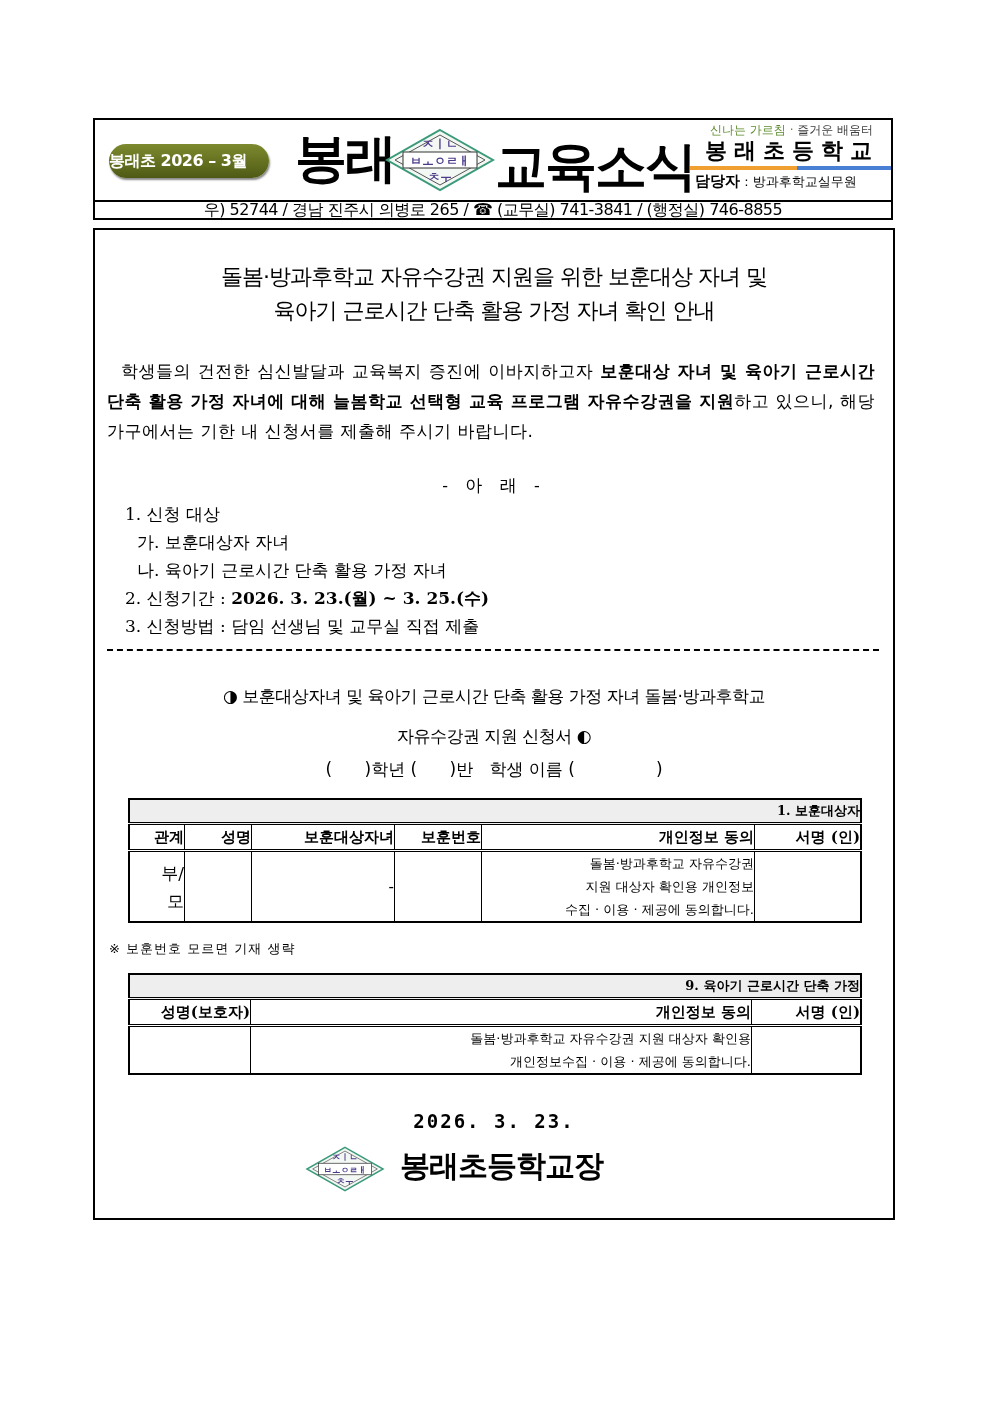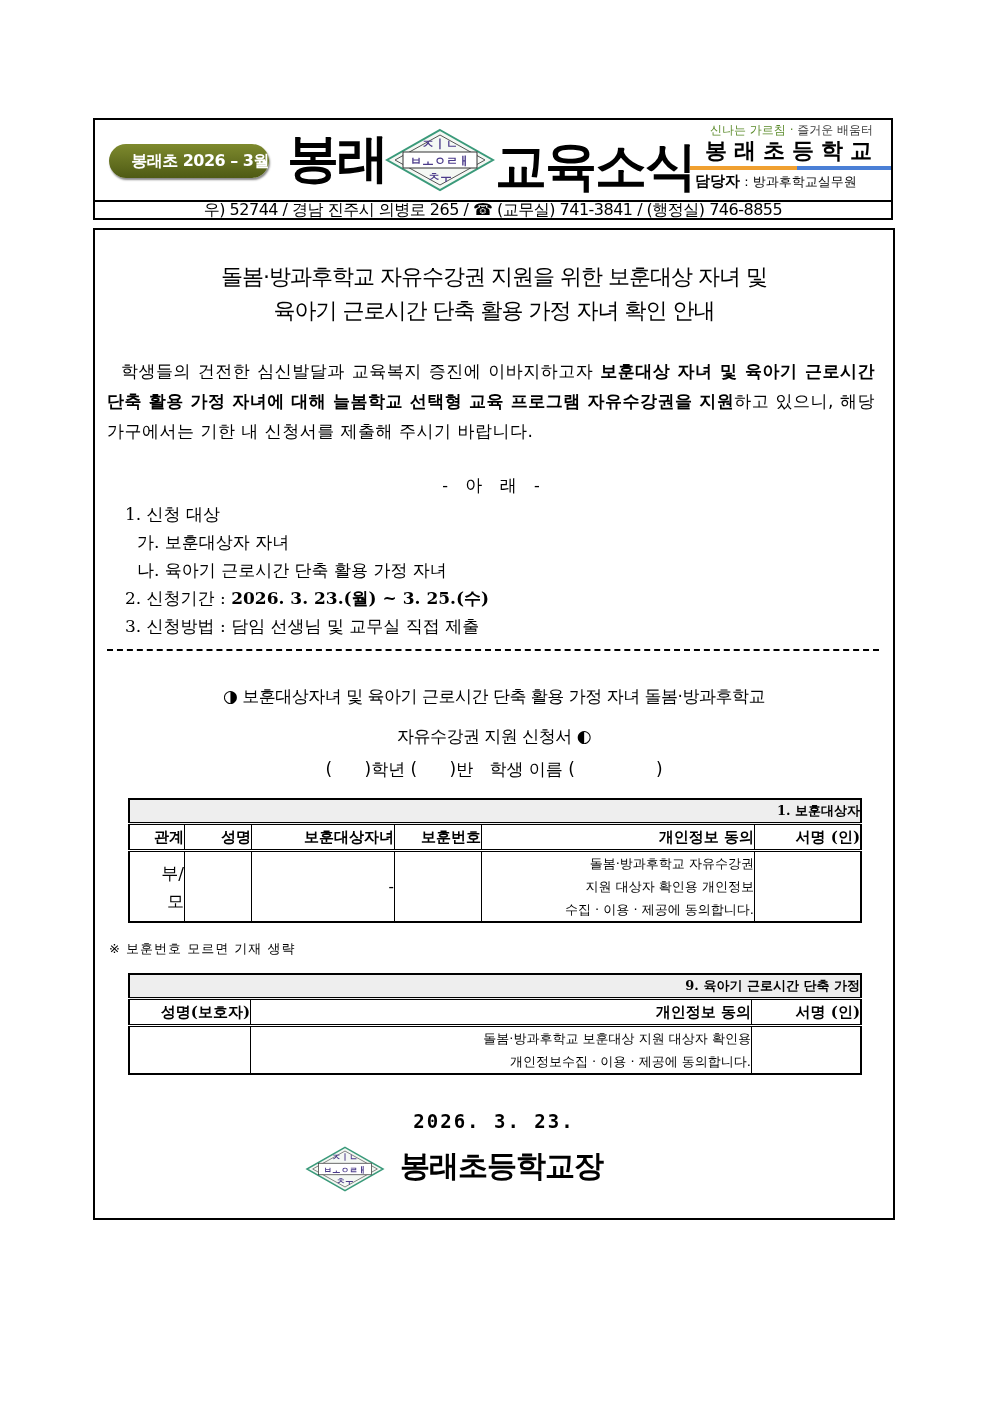--- a/index.html
+++ b/index.html
@@ -4,22 +4,22 @@
 <style>
   html, body { margin:0; padding:0; background:#ffffff; }
   body { width:992px; height:1403px; position:relative; font-family:"DejaVu Serif", serif; color:#000; overflow:hidden; }
 
   
   .hdr { position:absolute; left:93px; top:118px; width:800px; height:102px; border:2px solid #000; box-sizing:border-box; }
   .hdr-top { position:absolute; left:0; top:0; width:796px; height:80px; border-bottom:2px solid #000; }
   .badge { position:absolute; left:14px; top:24px; width:160px; height:34px; border-radius:17px;
            background:linear-gradient(#7e8a2e,#4e5a14); box-shadow:1px 2px 2px #888;
            color:#fff; font-family:"DejaVu Sans", sans-serif; font-weight:bold; font-size:16px;
-           line-height:34px; text-align:right; letter-spacing:-0.5px; }
-  .brand1 { position:absolute; left:192px; top:8px; font-family:"DejaVu Sans", sans-serif; font-weight:bold; font-size:52px; line-height:60px; letter-spacing:-2px; }
+           line-height:34px; text-align:left; letter-spacing:-0.5px; }
+  .brand1 { position:absolute; left:200px; top:8px; font-family:"DejaVu Sans", sans-serif; font-weight:bold; font-size:52px; line-height:60px; letter-spacing:-2px; }
   .logo { position:absolute; }
   .brand2 { position:absolute; left:400px; top:16px; font-family:"DejaVu Sans", sans-serif; font-weight:bold; font-size:52px; line-height:60px; letter-spacing:-2px; }
   .slogan { position:absolute; left:615px; top:2px; font-family:"DejaVu Sans", sans-serif; font-size:12px; }
   .slogan .g { color:#5a8a2a; } .slogan .o { color:#404040; }
   .school { position:absolute; left:598px; top:16px; width:198px; font-family:"DejaVu Sans", sans-serif; font-weight:bold; font-size:22px; letter-spacing:7px; text-align:center; }
   .stripe { position:absolute; left:595px; top:46px; height:4px; width:201px; }
   .stripe .a { position:absolute; left:0; width:107px; height:4px; background:#f0a030; }
   .stripe .b { position:absolute; left:107px; width:94px; height:4px; background:#4a7fd6; }
   .contact { position:absolute; left:600px; top:52px; font-family:"DejaVu Sans", sans-serif; font-size:13px; white-space:nowrap; }
   .contact b { font-size:15px; }
@@ -146,21 +146,21 @@
           <td class="cap" colspan="3">9. 육아기 근로시간 단축 가정</td>
         </tr>
     <tr>
       <td class="hd" style="width:120px;">성명(보호자)</td>
       <td class="hd" style="width:500px;">개인정보 동의</td>
       <td class="hd">서명 (인)</td>
     </tr>
     <tr style="height:48px;">
       <td></td>
       <td class="consent">
-        <div>돌봄·방과후학교 보훈대상 지원 대상자 확인용</div>
+        <div>돌봄·방과후학교 자유수강권 지원 대상자 확인용</div>
         <div>개인정보수집 · 이용 · 제공에 동의합니다.</div>
       </td>
       <td></td>
     </tr>
   </tbody>
     </table>
 
   <div class="date">2026. 3. 23.</div>
   <svg style="position:absolute;left:202px;top:916px;" width="96" height="46" viewBox="0 0 110 64">
     <polygon points="55,2 108,32 55,62 2,32" fill="#f4f8f4" stroke="#3a9a7a" stroke-width="2"></polygon>

